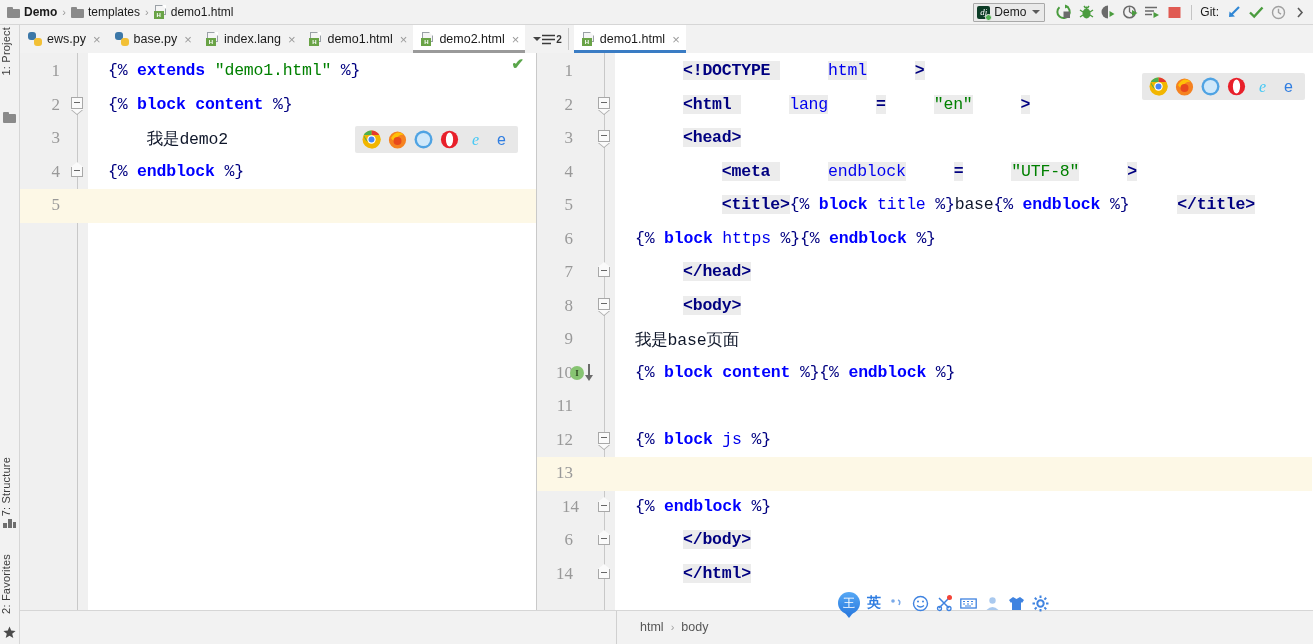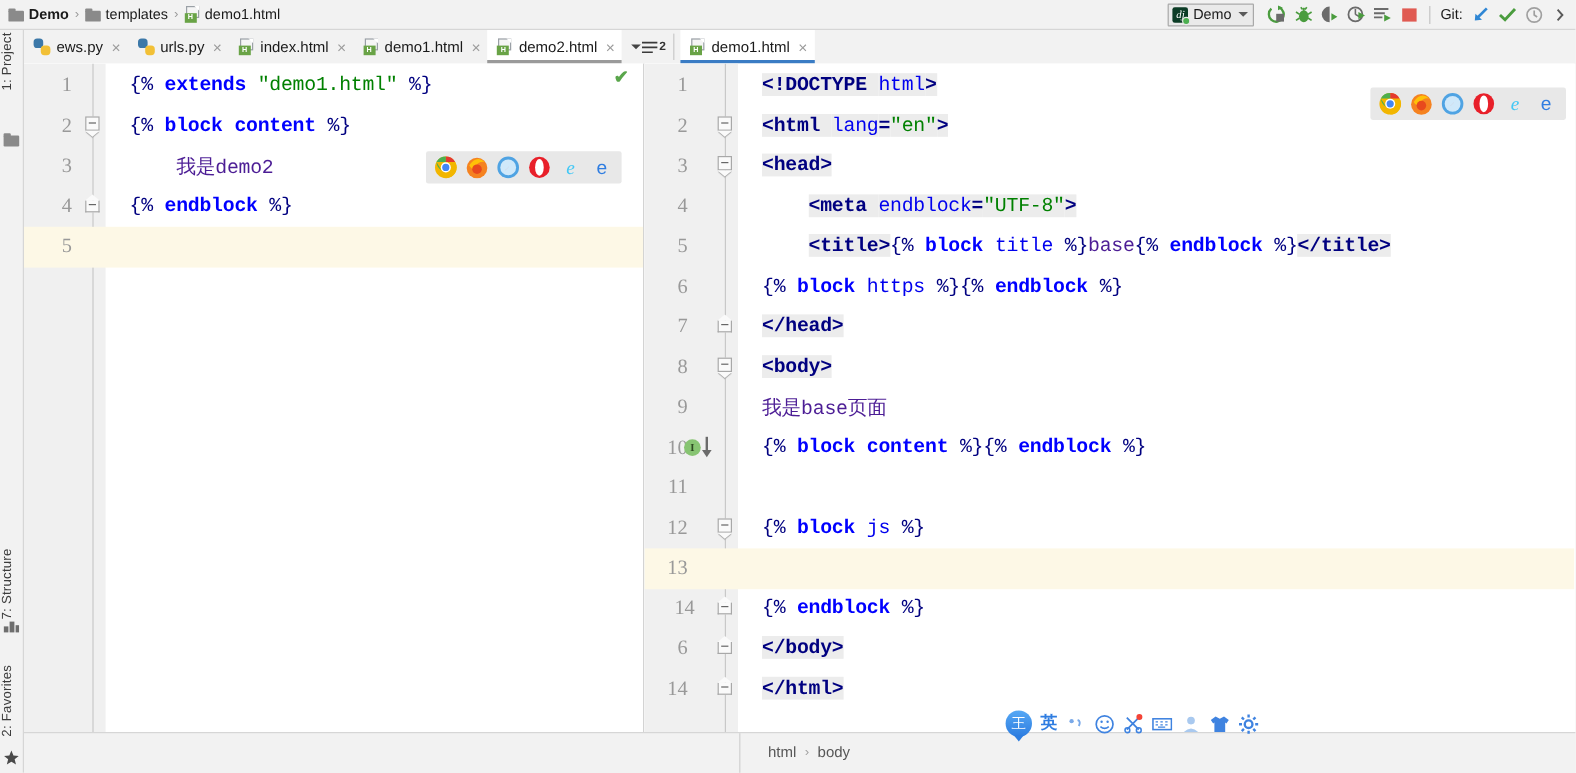--- a/index.html
+++ b/index.html
@@ -173,22 +173,22 @@
     position: absolute; font-family: "Liberation Mono", monospace;
     font-size: 16.5px; white-space: pre; color: #000000; letter-spacing: -0.2px;
   }
   .code-left { left: 88px; }
   .code-right { left: 98px; }
   .tok-tag { color: #000080; font-weight: bold; }
   .tok-attr { color: #0000ee; }
   .tok-str { color: #008000; }
   .tok-kw { color: #0000ff; font-weight: bold; }
   .tok-dj { color: #000080; }
-  .tok-txt { color: #4c1d95; }
-  .hl { background: #ececec; }
+  .tok-txt { color: #0f172a; }
+  .hl { background: #ececec; margin-left: 48px; }
 
   .fold-marker {
     position: absolute; width: 12px; height: 12px;
     border: 1px solid #a8a8a8; background: #fafafa;
   }
   .fold-open::after {
     content: ""; position: absolute; left: 2px; top: 4px; width: 6px;
     height: 1px; background: #666;
   }
   .fold-open::before {
@@ -410,29 +410,29 @@
           <span class="pb pb2"></span>
         </span>
       <span>ews.py</span>
       <span class="tab-close">×</span>
     </div>
     <div class="tab">
       <span class="py-icon">
           <span class="pb pb1"></span>
           <span class="pb pb2"></span>
         </span>
-      <span>urls.py</span>
+      <span>base.py</span>
       <span class="tab-close">×</span>
     </div>
     <div class="tab">
       <span class="html-icon">
           <span class="sheet"></span>
           <span class="hbadge">H</span>
         </span>
-      <span>index.html</span>
+      <span>index.lang</span>
       <span class="tab-close">×</span>
     </div>
     <div class="tab">
       <span class="html-icon">
           <span class="sheet"></span>
           <span class="hbadge">H</span>
         </span>
       <span>demo1.html</span>
       <span class="tab-close">×</span>
     </div>

